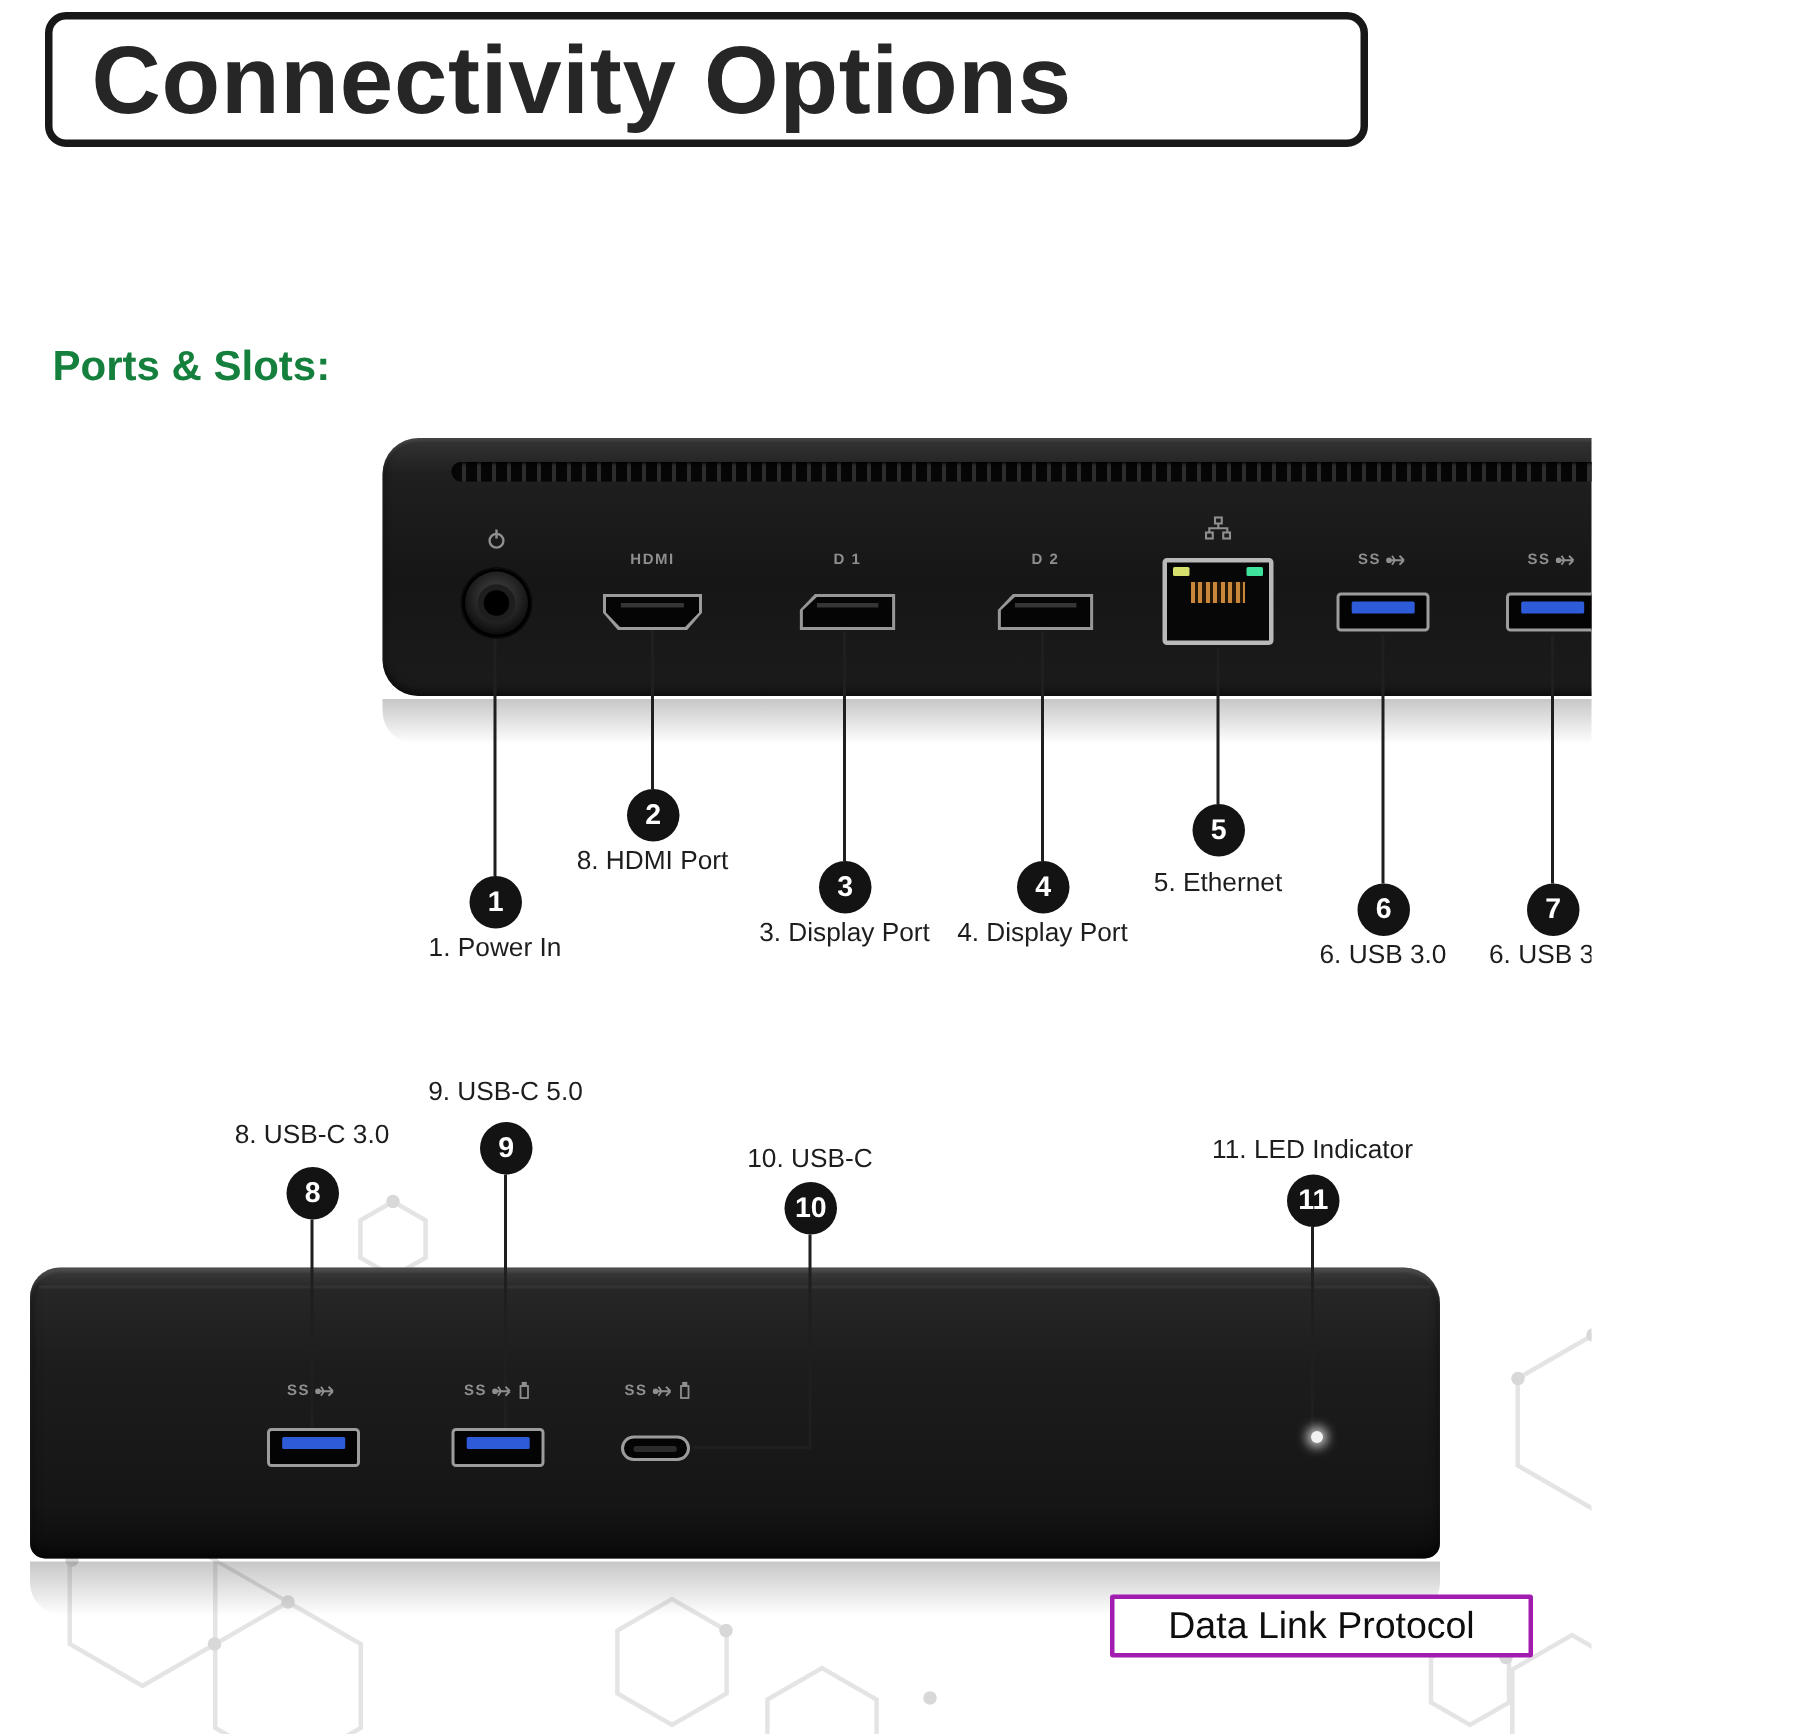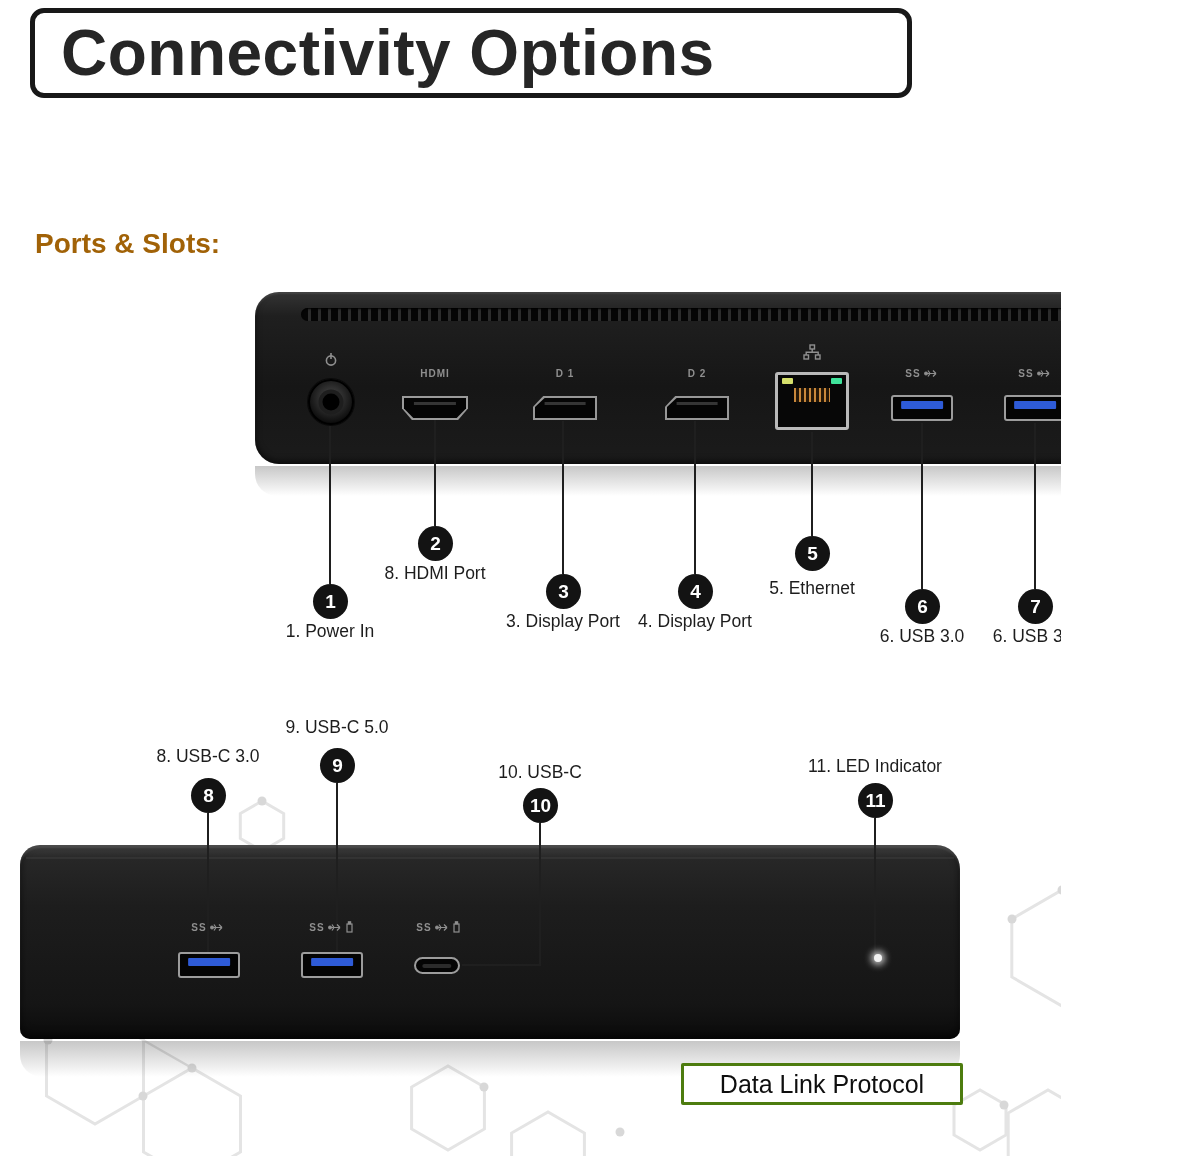--- a/index.html
+++ b/index.html
@@ -17,21 +17,21 @@
   #hex-bg .dot { fill:#d8d8d8; }
 
   
   .title-box {
     left:30px; top:8px; width:882px; height:90px; z-index:3;
     border:5px solid #181818; border-radius:14px; background:#fff;
     display:flex; align-items:center; padding:0 26px;
   }
   .title-text { font-size:64px; font-weight:800; color:#262626; letter-spacing:0.5px; white-space:nowrap; }
 
-  .ports-heading { left:35px; top:228px; font-size:28px; font-weight:700; color:#a16207; z-index:2;text-align:right; }
+  .ports-heading { left:35px; top:228px; font-size:28px; font-weight:700; color:#15803d; z-index:2;text-align:right; }
 
   
   .device-back {
     left:255px; top:292px; width:945px; height:172px; z-index:2;
     border-radius:24px 10px 10px 24px;
     background:linear-gradient(180deg,#343434 0%,#1f1f1f 14%,#161616 55%,#1b1b1b 100%);
     box-shadow:inset 0 2px 2px rgba(255,255,255,.10), inset 0 -3px 6px rgba(0,0,0,.6);
   }
   .vent {
     position:absolute; left:46px; right:60px; top:16px; height:13px; border-radius:8px;
@@ -90,22 +90,22 @@
   .port-glyph svg { display:block; }
 
   
   .callout-line { width:2px; background:#1f1f1f; z-index:2; }
   .callout-line-h { height:2px; background:#1f1f1f; z-index:2; }
   .callout-num { width:35px; height:35px; border-radius:50%; background:#131313; color:#fff; z-index:3;
     display:flex; align-items:center; justify-content:center; font-size:19px; font-weight:700; }
   .callout-label { width:200px; text-align:center; font-size:17.5px; font-weight:500; color:#1d1d1d; z-index:3; }
 
   
-  .datalink-box { left:681px; top:1063px; width:282px; height:42px; z-index:3;
-    border:3px solid #4d7c0f; border-radius:2px; background:#fff;
+  .datalink-box { left:740px; top:1063px; width:282px; height:42px; z-index:3;
+    border:3px solid #a21caf; border-radius:2px; background:#fff;
     display:flex; align-items:center; justify-content:center; }
   .datalink-title { font-size:25px; font-weight:500; color:#0e0e0e; white-space:nowrap; }
   .datalink-value { left:693px; top:1112px; width:500px; text-align:center; z-index:3;
     font-size:24px; font-weight:400; color:#161616; white-space:nowrap; }
 </style>
 </head>
 <body>
 
 <div class="stage">
 

